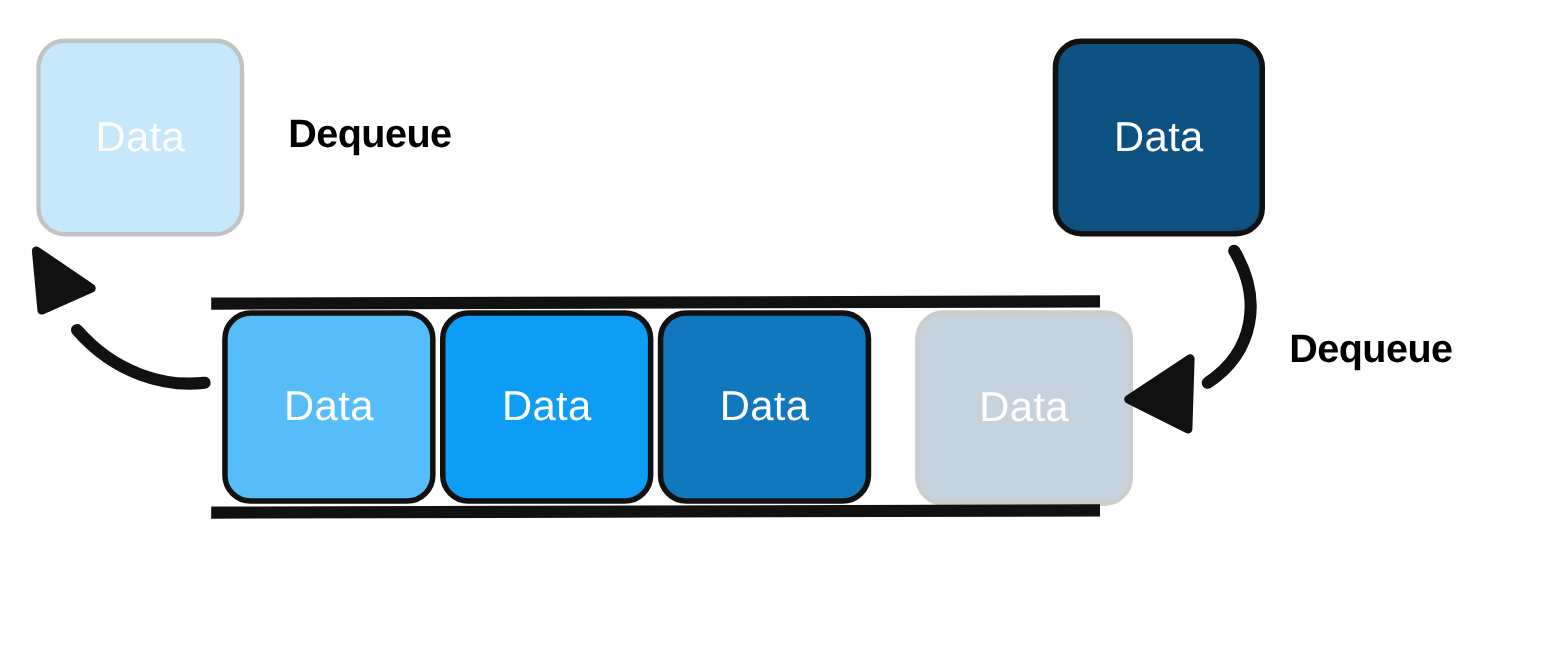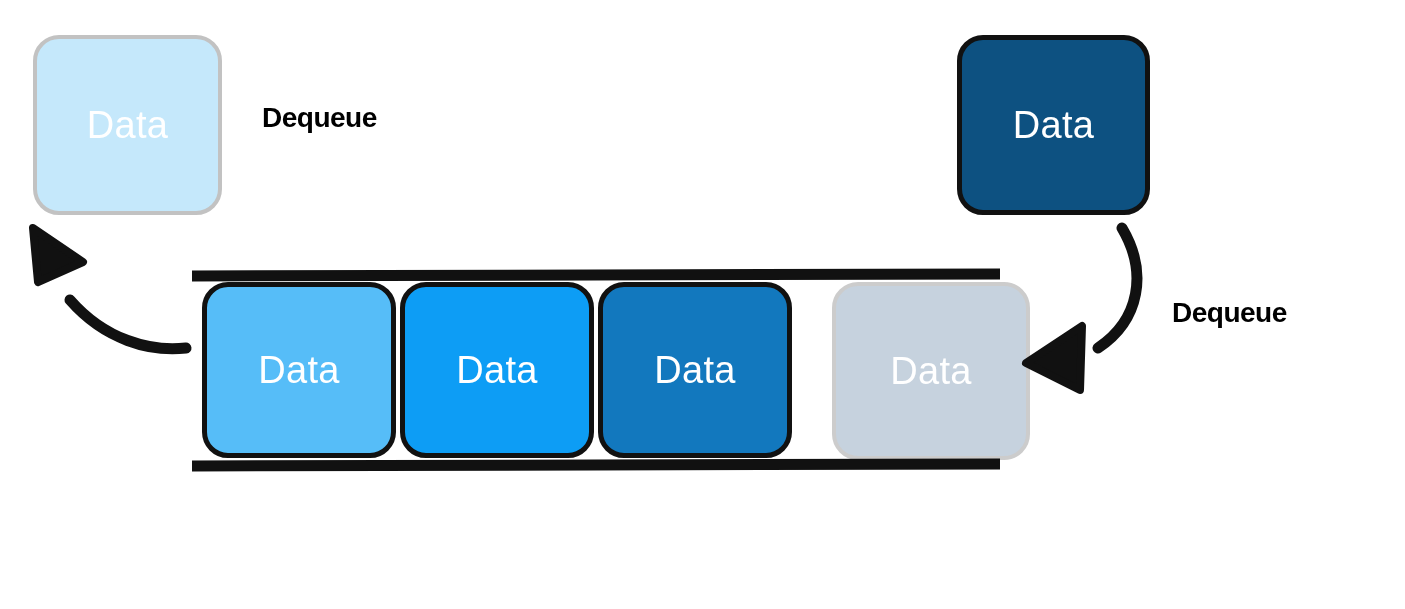--- a/index.html
+++ b/index.html
@@ -37,21 +37,21 @@
   .node.ghost {
     border: 4px solid #c2c2c2;
   }
   .node.solid {
     border: 5px solid #111111;
   }
   .op-label {
     position: absolute;
     color: #000000;
     font-weight: bold;
-    font-size: 28px;
+    font-size: 36px;
     line-height: 1;
     letter-spacing: -0.5px;
     white-space: nowrap;
     font-family: "Liberation Sans", sans-serif;
     user-select: none;
   }
   .svg-layer {
     position: absolute;
     left: 0;
     top: 0;

